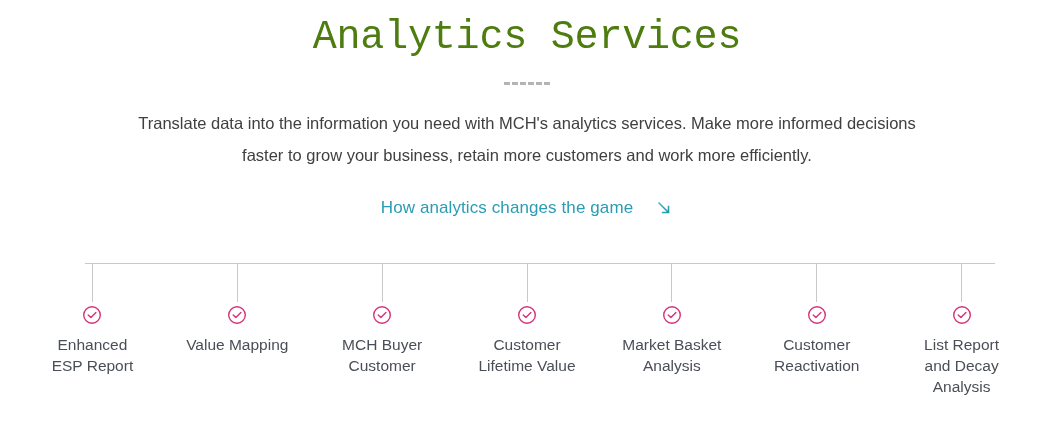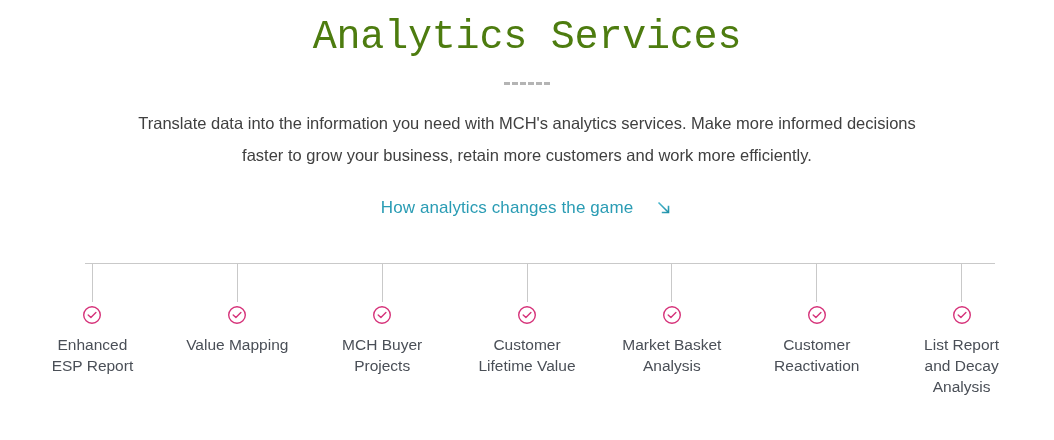--- a/index.html
+++ b/index.html
@@ -187,21 +187,21 @@
 
       <div class="item">
         <div class="stem"></div>
         <span class="check-icon">
           <svg viewBox="0 0 20 20" width="20" height="20" aria-hidden="true">
             <circle cx="10" cy="10" r="8.3" fill="none" stroke="#d6337a" stroke-width="1.4"></circle>
             <path d="M6.2 10.1 L8.9 12.6 L13.9 7.4" fill="none" stroke="#d6337a" stroke-width="1.4" stroke-linecap="round" stroke-linejoin="round"></path>
           </svg>
         </span>
         <div class="item-label">MCH Buyer
-Projects</div>
+Customer</div>
       </div>
 
       <div class="item">
         <div class="stem"></div>
         <span class="check-icon">
           <svg viewBox="0 0 20 20" width="20" height="20" aria-hidden="true">
             <circle cx="10" cy="10" r="8.3" fill="none" stroke="#d6337a" stroke-width="1.4"></circle>
             <path d="M6.2 10.1 L8.9 12.6 L13.9 7.4" fill="none" stroke="#d6337a" stroke-width="1.4" stroke-linecap="round" stroke-linejoin="round"></path>
           </svg>
         </span>

